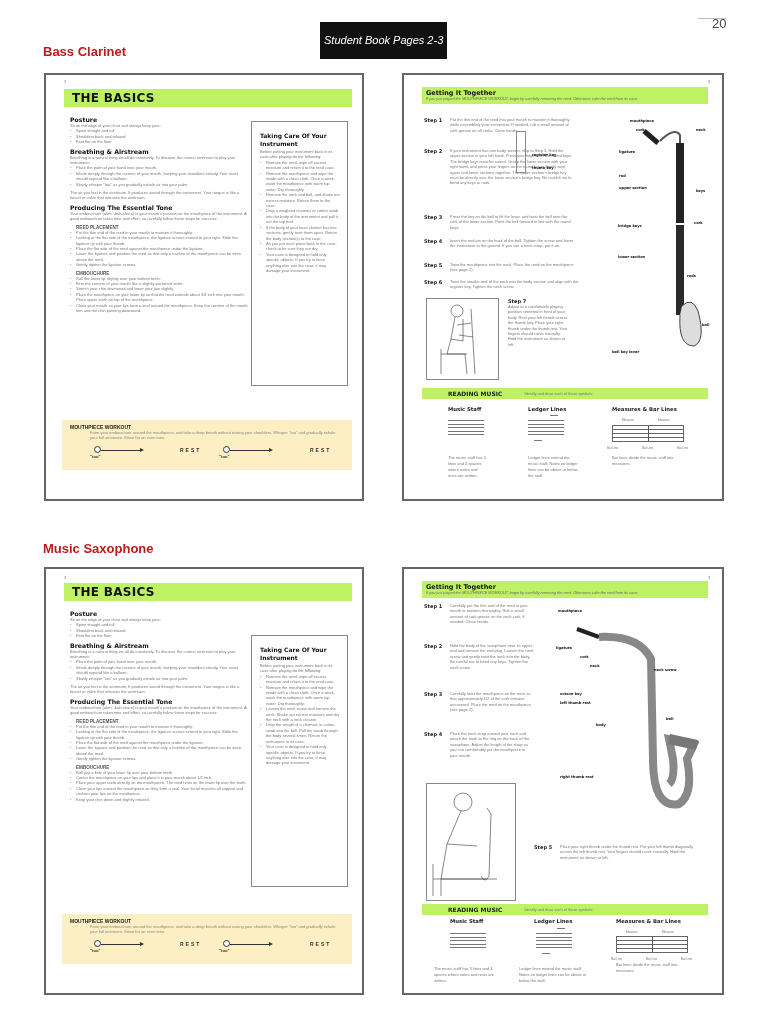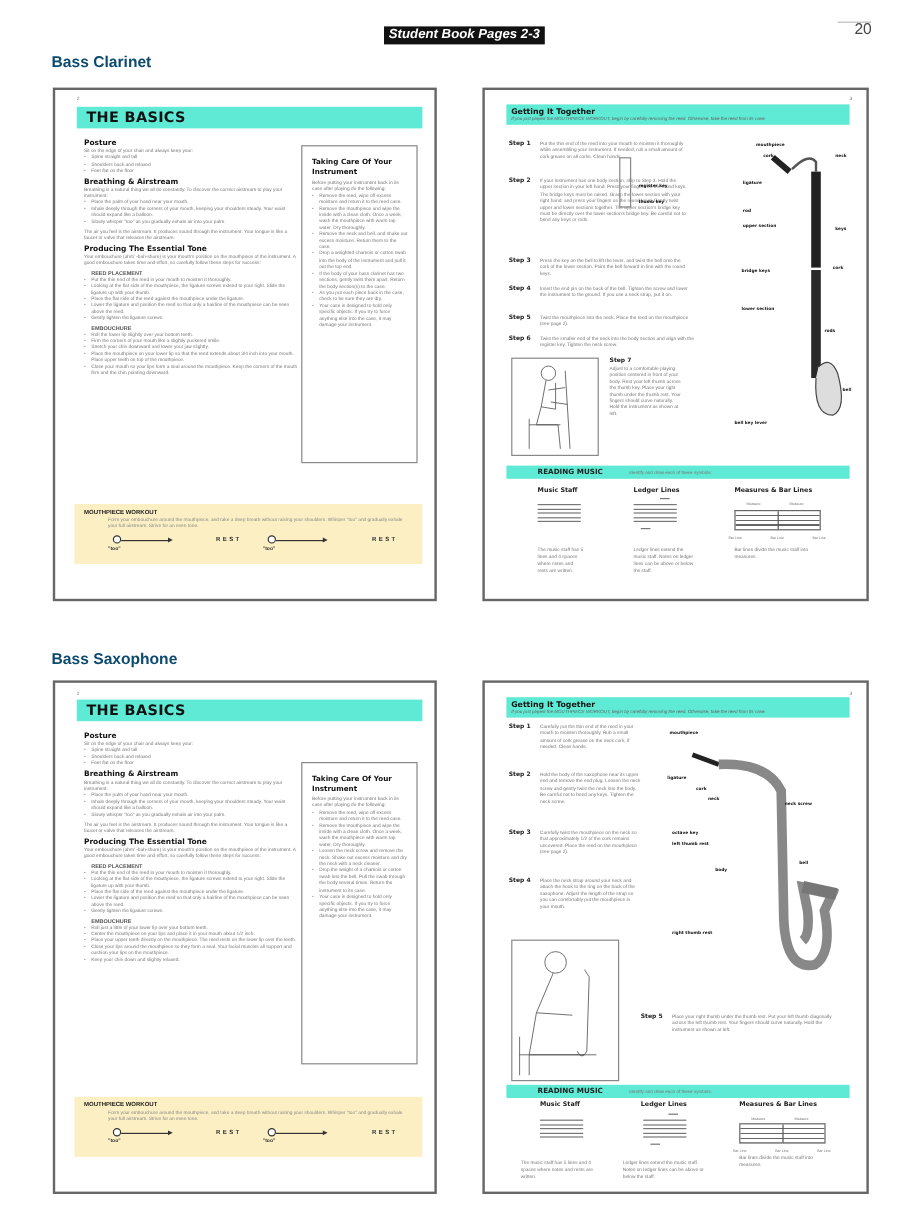--- a/index.html
+++ b/index.html
@@ -1,24 +1,24 @@
 <!DOCTYPE html>
 <html><head>
 <meta charset="utf-8">
 <style>
 *{box-sizing:border-box;margin:0;padding:0}
 body{width:768px;height:1024px;background:#fff;font-family:"Liberation Sans",sans-serif;position:relative;overflow:hidden;color:#222}
 .abs{position:absolute}
-.topbadge{left:320px;top:22px;background:#111;color:#fff;font-weight:bold;font-style:italic;font-size:11px;padding:1px 4px;line-height:13px}
+.topbadge{left:320px;top:22px;background:#111;color:#fff;font-weight:normal;font-style:italic;font-size:11px;padding:12px 4px;line-height:13px}
 .pagenum{left:712px;top:16px;font-size:13px;color:#444}
 .pagenum-line{left:698px;top:18px;width:28px;border-top:1px solid #bbb}
-.section-title{font-size:13px;font-weight:bold;color:#0c4a6e}
+.section-title{font-size:13px;font-weight:bold;color:#b91c1c}
 .page{position:absolute;border:2px solid #666;background:#fff}
 .pno{position:absolute;font-size:4px;color:#777}
-.banner{position:absolute;background:#5eead4}
+.banner{position:absolute;background:#bef264}
 .basics-title{font-family:"DejaVu Sans",sans-serif;font-weight:bold;font-size:12px;color:#111;padding:2px 0 0 8px;letter-spacing:.3px}
 .h{font-family:"DejaVu Sans",sans-serif;font-weight:bold;font-size:6.2px;color:#111;margin-top:3px}
 .p{font-size:4px;line-height:5.4px;color:#777}
 .sub{font-size:4.6px;font-weight:bold;color:#555;margin:3px 0 0 6px}
 ul.b{list-style:none;padding-left:6px}
 ul.b li{font-size:4px;line-height:5.4px;color:#777;padding-left:6px;position:relative}
 ul.b li:before{content:"•";position:absolute;left:0;color:#999}
 .care{position:absolute;border:1px solid #888;padding:10px 7px 6px 8px;background:#fff}
 .care .ht{font-family:"DejaVu Sans",sans-serif;font-weight:bold;font-size:6px;line-height:8px;color:#111;margin-bottom:1px}
 .care ul.b{padding-left:0}
@@ -224,21 +224,21 @@
   <div class="abs rm-sub" style="left:218px;top:343px;font-size:3px">Measure</div>
   <div class="abs rm-sub" style="left:254px;top:343px;font-size:3px">Measure</div>
   <div class="abs rm-sub" style="left:203px;top:371px;font-size:3px">Bar Line</div>
   <div class="abs rm-sub" style="left:238px;top:371px;font-size:3px">Bar Line</div>
   <div class="abs rm-sub" style="left:273px;top:371px;font-size:3px">Bar Line</div>
   <div class="rmdesc" style="left:44px;top:380px;width:38px">The music staff has 5 lines and 4 spaces where notes and rests are written.</div>
   <div class="rmdesc" style="left:124px;top:380px;width:52px">Ledger lines extend the music staff. Notes on ledger lines can be above or below the staff.</div>
   <div class="rmdesc" style="left:208px;top:380px;width:75px">Bar lines divide the music staff into measures.</div>
 </div>
 
-<div class="abs section-title" style="left:43px;top:541px">Bass Saxophone</div>
+<div class="abs section-title" style="left:43px;top:541px">Music Saxophone</div>
 
 <div class="page" style="left:44px;top:567px;width:320px;height:428px">
   <div class="pno" style="left:18px;top:6px">2</div>
   <div class="banner" style="left:18px;top:14px;width:288px;height:18px">
     <div class="basics-title">THE BASICS</div>
   </div>
   <div class="abs" style="left:24px;top:38px;width:178px">
     <div class="h">Posture</div>
     <div class="p">Sit on the edge of your chair and always keep your:</div>
     <ul class="b" style="padding-left:0">

